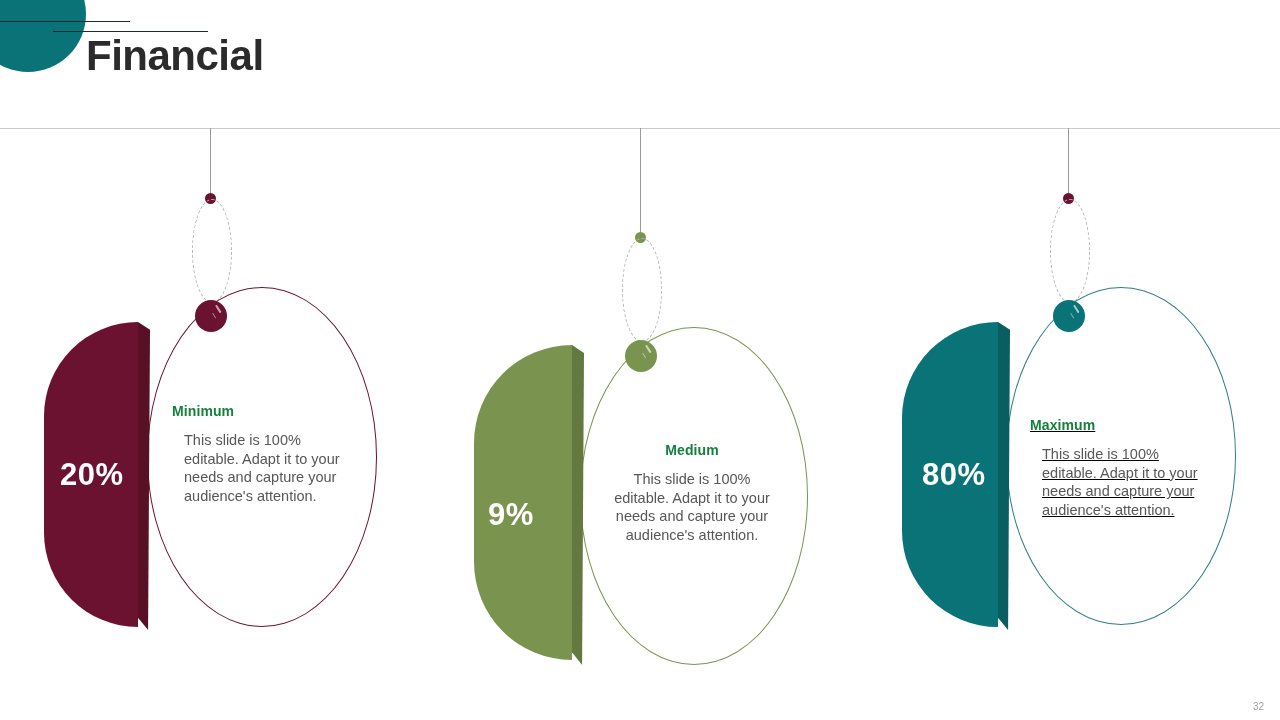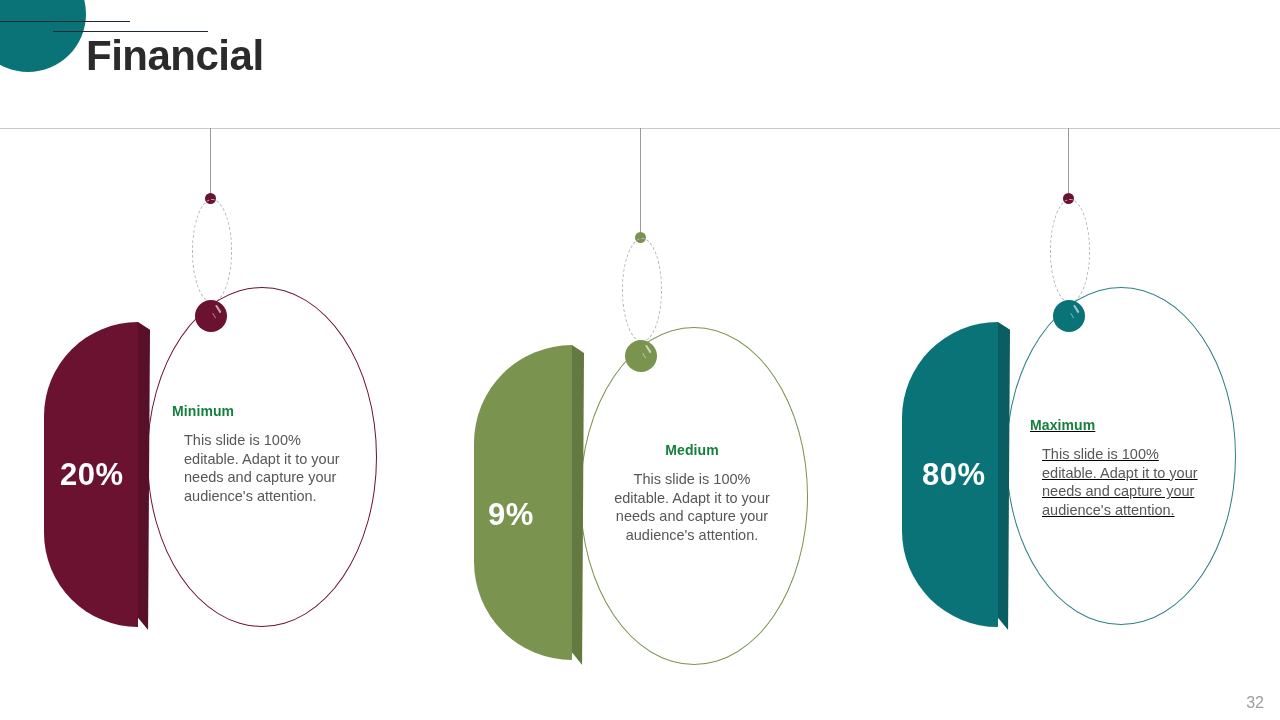--- a/index.html
+++ b/index.html
@@ -168,21 +168,21 @@
     font-size: 14.5px;
     line-height: 1.28;
     color: #575757;
     margin: 12px;
   }
 
   .page-number {
     position: absolute;
     right: 16px;
     bottom: 8px;
-    font-size: 16px;
+    font-size: 10px;
     color: #9d9d9d;
   }
 </style>
 </head>
 <body>
 
 <div class="slide">
 
   <div class="header-circle"></div>
   <div class="header-rule-a"></div>

